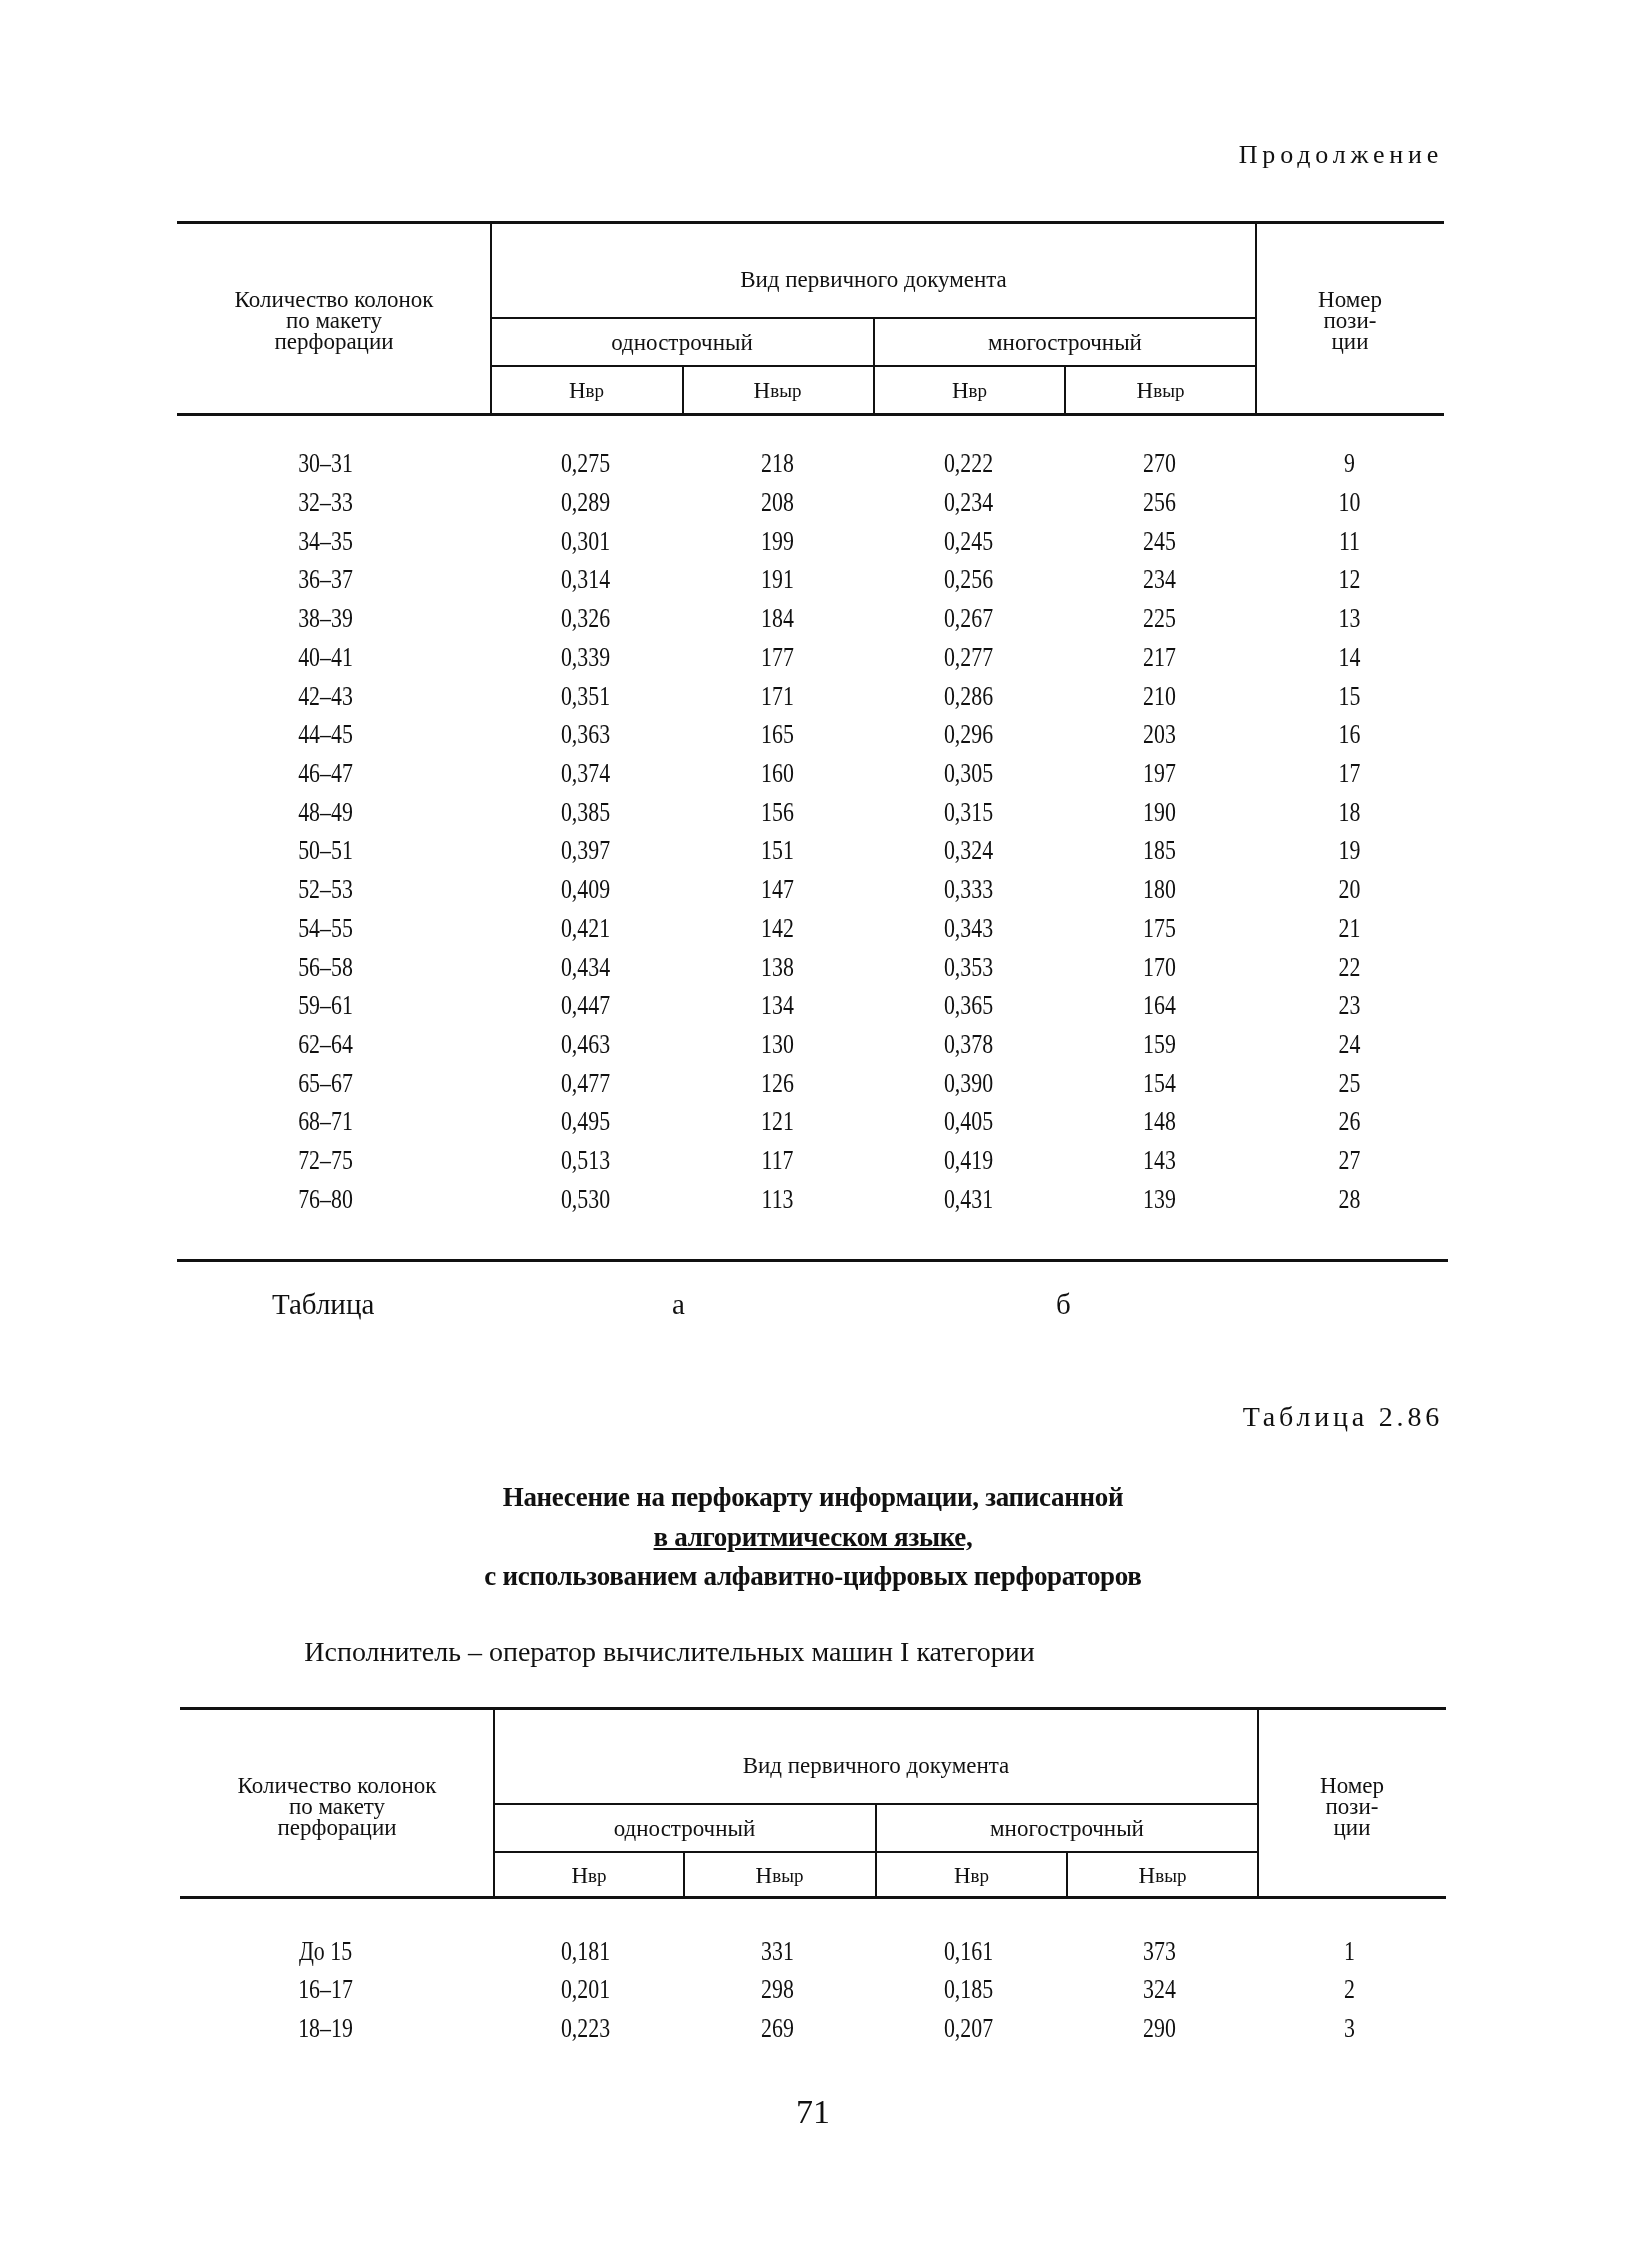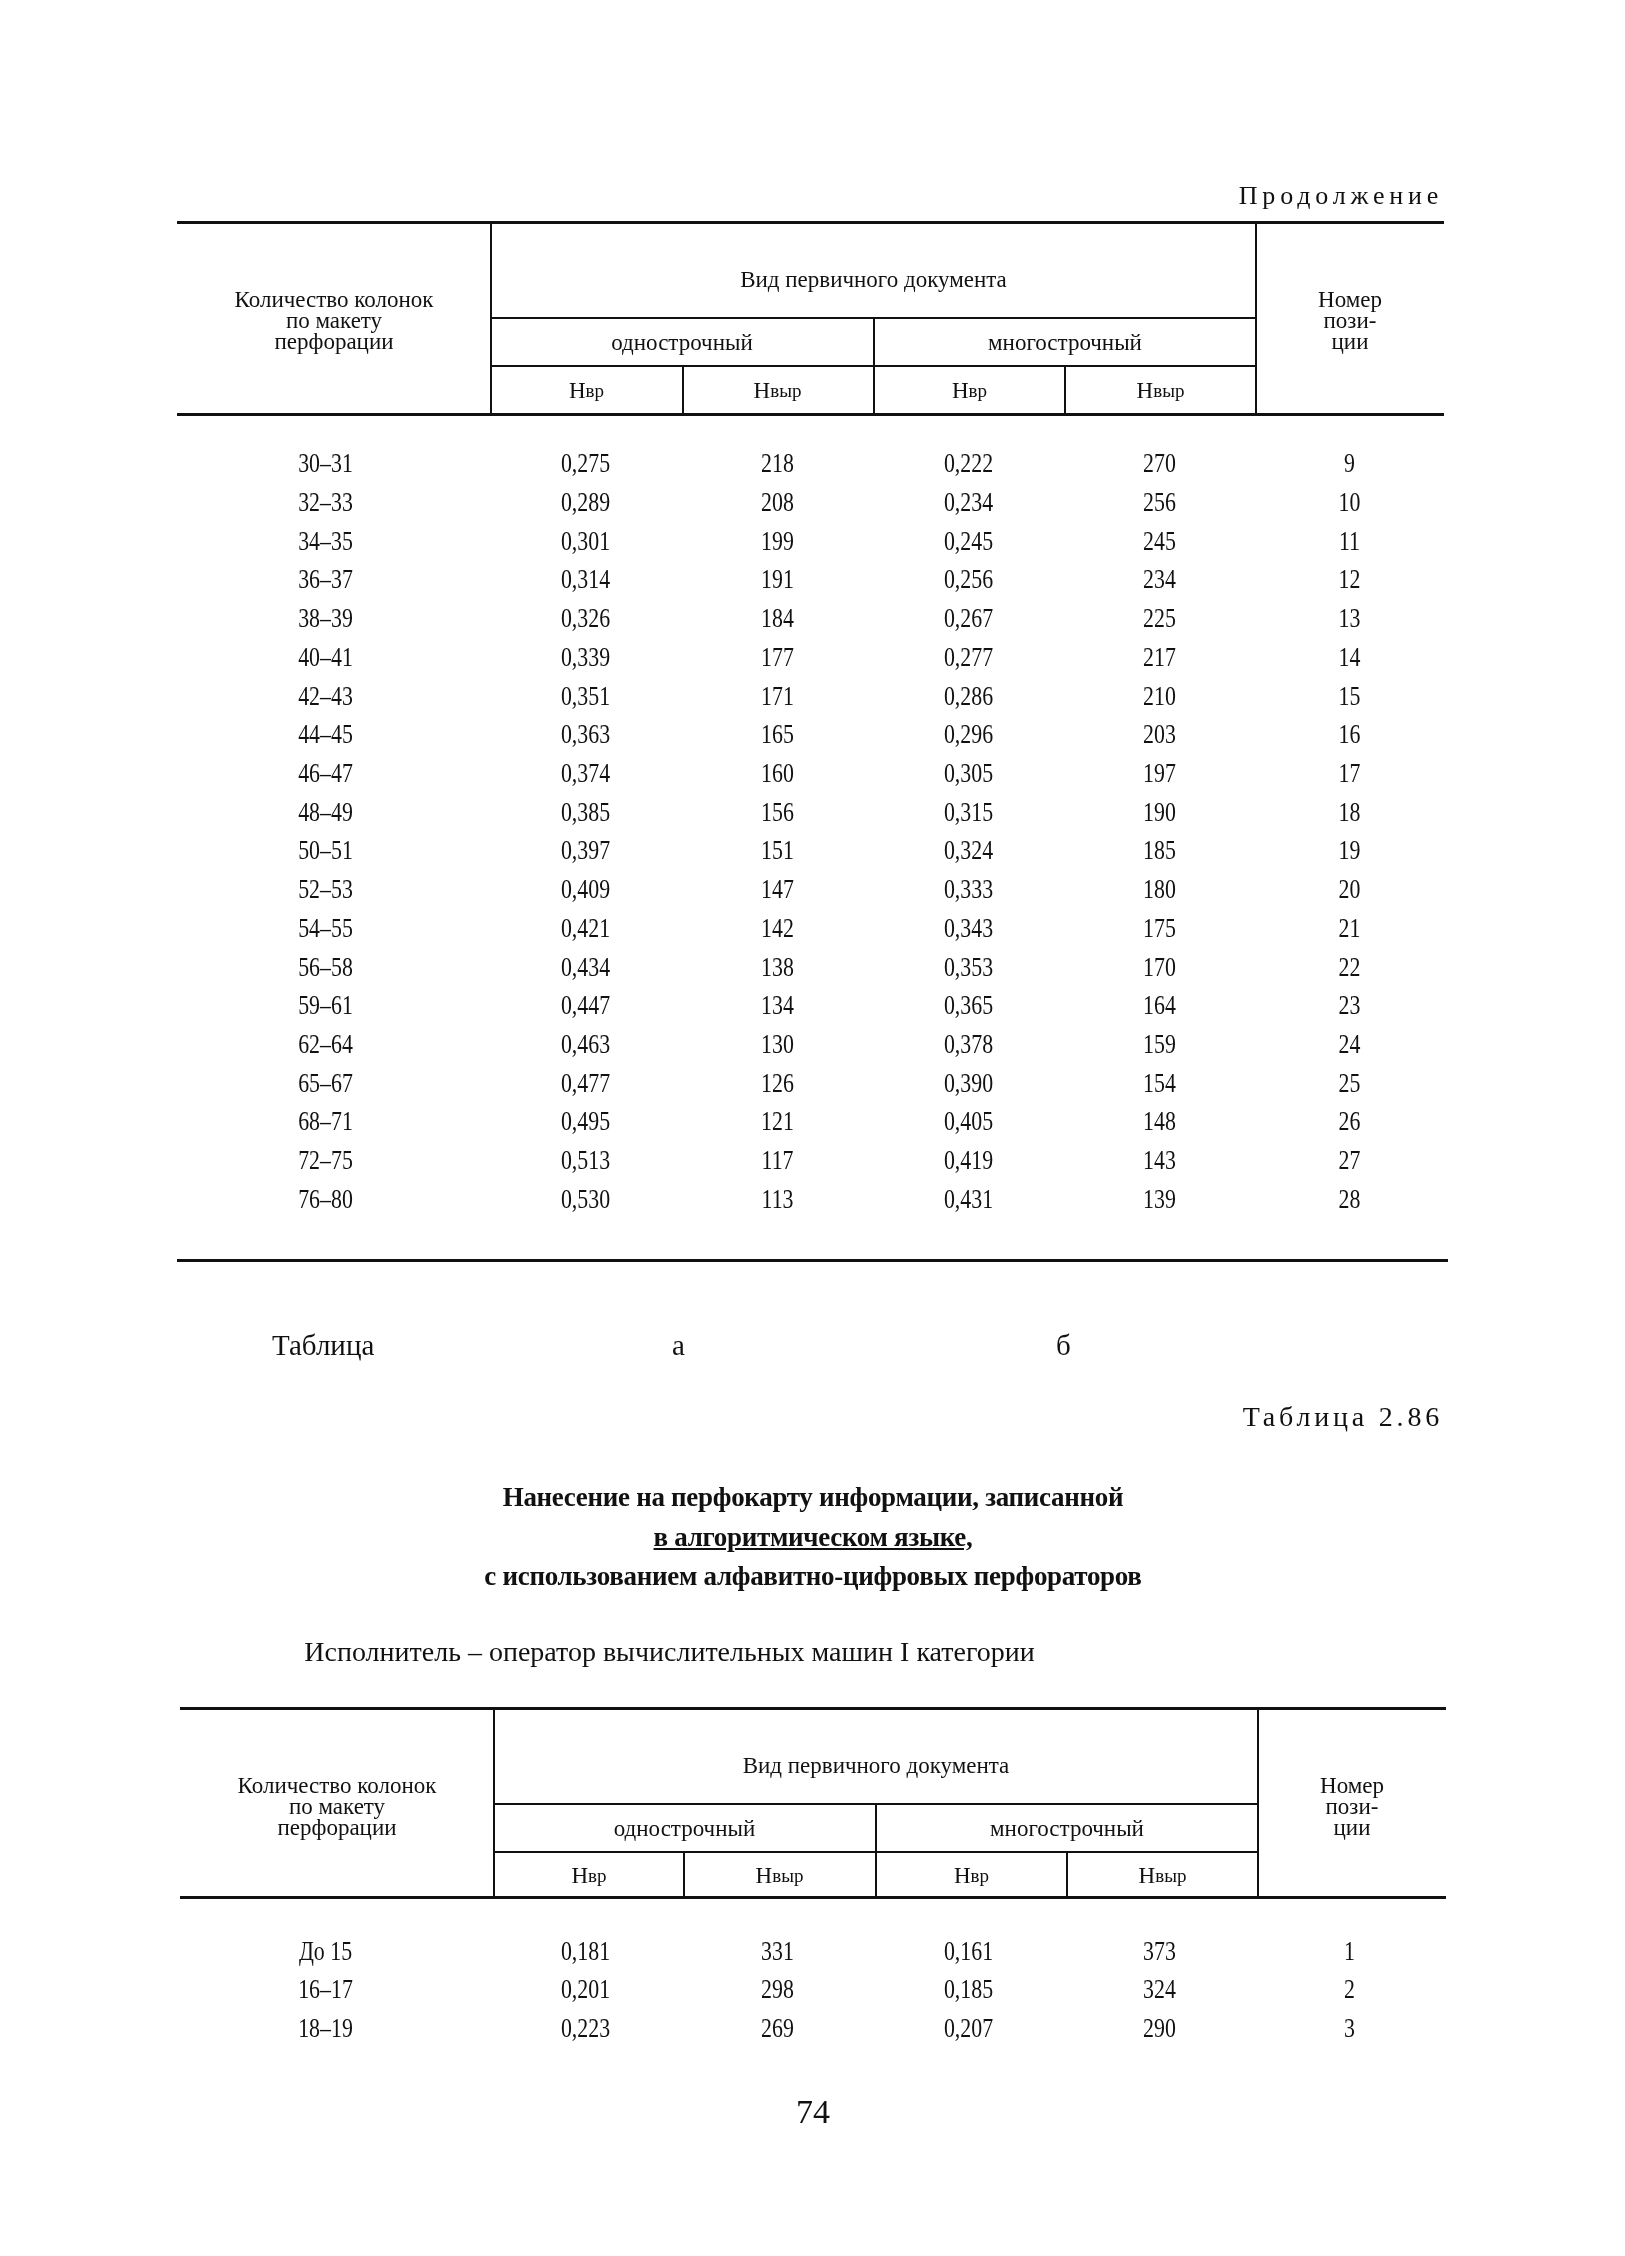--- a/index.html
+++ b/index.html
@@ -1,18 +1,18 @@
 <!DOCTYPE html>
 <html><head>
 <meta charset="utf-8">
 <style>
   html, body { margin:0; padding:0; background:#ffffff; }
   body { width:1626px; height:2257px; position:relative; overflow:hidden;
          font-family:"Liberation Serif","DejaVu Serif",serif; color:#111; }
-  .abs { position:absolute;margin-top:41px; }
+  .abs { position:absolute; }
   .cont { right:183px; top:140px; font-size:26px; letter-spacing:4.8px; }
   .rule { position:absolute; height:2.9px; background:#111; }
   .vline { position:absolute; width:1.9px; background:#111; }
   .hline { position:absolute; height:1.9px; background:#111; }
   .hcell { position:absolute; display:flex; align-items:center; justify-content:center;
            text-align:center; font-size:23px; line-height:23px; }
   .num { position:absolute; font-size:28px; text-align:center;
          font-family:"Liberation Sans Narrow","Liberation Serif",serif;
          transform:scaleX(0.78); transform-origin:center; }
   sub.s { font-size:19px; vertical-align:-5.7px; }
@@ -307,14 +307,14 @@
     <div>
       <div class="num" style="left: 249px; width: 153px; top: 2012px;">18–19</div>
       <div class="num" style="left: 509px; width: 153px; top: 2012px;">0,223</div>
       <div class="num" style="left: 701px; width: 153px; top: 2012px;">269</div>
       <div class="num" style="left: 892px; width: 153px; top: 2012px;">0,207</div>
       <div class="num" style="left: 1083px; width: 153px; top: 2012px;">290</div>
       <div class="num" style="left: 1273px; width: 153px; top: 2012px;">3</div>
     </div>
   </div>
 
-<div class="pagenum" style="top:2093px;">74</div>
+<div class="pagenum" style="top:2093px;">71</div>
 
 
 </body></html>

